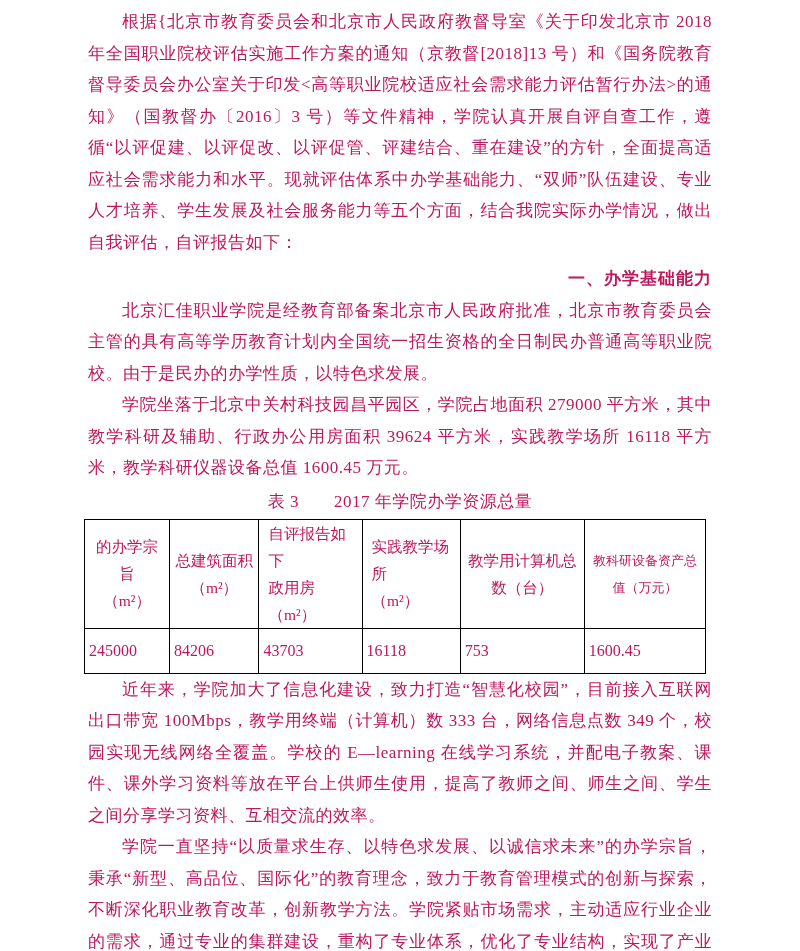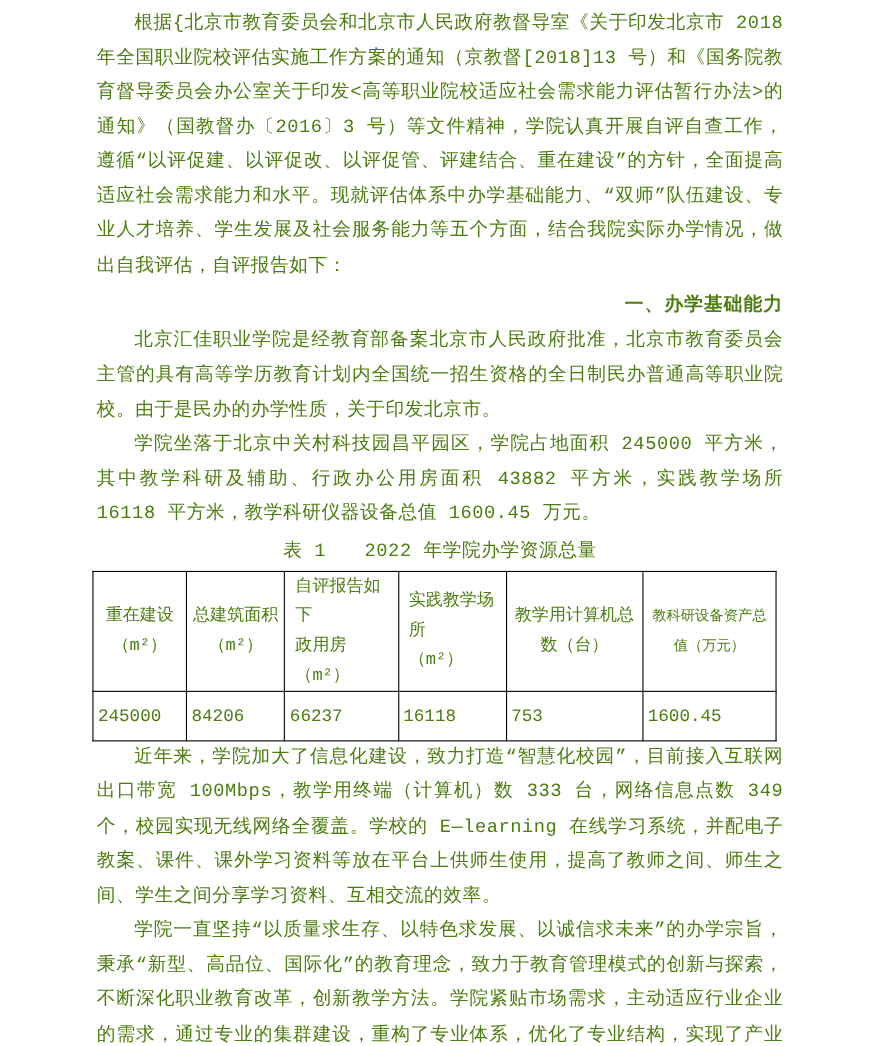--- a/index.html
+++ b/index.html
@@ -5,22 +5,22 @@
   html, body {
     margin: 0;
     padding: 0;
     background: #ffffff;
   }
   .page {
     position: relative;
     width: 800px;
     height: 951px;
     background: #ffffff;
-    color: #4d7c0f;
-    font-family: Liberation Mono, monospace;
+    color: #be185d;
+    font-family: Liberation Serif, serif;
     overflow: hidden;
     box-sizing: border-box;
   }
   .content {
     padding: 6px 88px 0 88px;
   }
   p.body-para {
     margin: 0;
     font-size: 17px;
     line-height: 31.5px;
@@ -89,40 +89,40 @@
 </head>
 <body>
 
 <div class="page">
   <div class="content">
 
     <p class="body-para">根据{北京市教育委员会和北京市人民政府教督导室《关于印发北京市 2018 年全国职业院校评估实施工作方案的通知（京教督[2018]13 号）和《国务院教育督导委员会办公室关于印发&lt;高等职业院校适应社会需求能力评估暂行办法&gt;的通知》（国教督办〔2016〕3 号）等文件精神，学院认真开展自评自查工作，遵循“以评促建、以评促改、以评促管、评建结合、重在建设”的方针，全面提高适应社会需求能力和水平。现就评估体系中办学基础能力、“双师”队伍建设、专业人才培养、学生发展及社会服务能力等五个方面，结合我院实际办学情况，做出自我评估，自评报告如下：</p>
 
     <div class="section-heading">一、办学基础能力</div>
 
-    <p class="body-para">北京汇佳职业学院是经教育部备案北京市人民政府批准，北京市教育委员会主管的具有高等学历教育计划内全国统一招生资格的全日制民办普通高等职业院校。由于是民办的办学性质，关于印发北京市。</p>
+    <p class="body-para">北京汇佳职业学院是经教育部备案北京市人民政府批准，北京市教育委员会主管的具有高等学历教育计划内全国统一招生资格的全日制民办普通高等职业院校。由于是民办的办学性质，以特色求发展。</p>
 
-    <p class="body-para">学院坐落于北京中关村科技园昌平园区，学院占地面积 245000 平方米，其中教学科研及辅助、行政办公用房面积 43882 平方米，实践教学场所 16118 平方米，教学科研仪器设备总值 1600.45 万元。</p>
+    <p class="body-para">学院坐落于北京中关村科技园昌平园区，学院占地面积 279000 平方米，其中教学科研及辅助、行政办公用房面积 39624 平方米，实践教学场所 16118 平方米，教学科研仪器设备总值 1600.45 万元。</p>
 
 
-    <div class="table-title">表 1　　2022 年学院办学资源总量</div>
+    <div class="table-title">表 3　　2017 年学院办学资源总量</div>
 
     <table class="resource-table">
       <colgroup>
         <col class="col-1">
           <col class="col-2">
           <col class="col-3">
         <col class="col-4">
           <col class="col-5">
           <col class="col-6">
       </colgroup>
       <tbody>
           <tr>
         <th>
-          <span class="th-line">重在建设</span>
+          <span class="th-line">的办学宗旨</span>
           <span class="th-line">（m²）</span>
         </th>
         <th>
           <span class="th-line">总建筑面积</span>
           <span class="th-line">（m²）</span>
         </th>
         <th class="align-left">
           <span class="th-line">自评报告如下</span>
           <span class="th-line">政用房（m²）</span>
         </th>
@@ -135,21 +135,21 @@
           <span class="th-line">数（台）</span>
         </th>
         <th class="small-font">
           <span class="th-line">教科研设备资产总</span>
           <span class="th-line">值（万元）</span>
         </th>
       </tr>
       <tr>
         <td>245000</td>
         <td>84206</td>
-        <td>66237</td>
+        <td>43703</td>
         <td>16118</td>
         <td>753</td>
         <td>1600.45</td>
       </tr>
     </tbody>
       </table>
 
     <p class="body-para after-table">近年来，学院加大了信息化建设，致力打造“智慧化校园”，目前接入互联网出口带宽 100Mbps，教学用终端（计算机）数 333 台，网络信息点数 349 个，校园实现无线网络全覆盖。学校的 E—learning 在线学习系统，并配电子教案、课件、课外学习资料等放在平台上供师生使用，提高了教师之间、师生之间、学生之间分享学习资料、互相交流的效率。</p>
 
     <p class="body-para">学院一直坚持“以质量求生存、以特色求发展、以诚信求未来”的办学宗旨，秉承“新型、高品位、国际化”的教育理念，致力于教育管理模式的创新与探索，不断深化职业教育改革，创新教学方法。学院紧贴市场需求，主动适应行业企业的需求，通过专业的集群建设，重构了专业体系，优化了专业结构，实现了产业链、岗位链和教学链的三链融合，增强了学前教育群、动画专业群和体育休闲专业群三大专业群服务产业的能</p>

